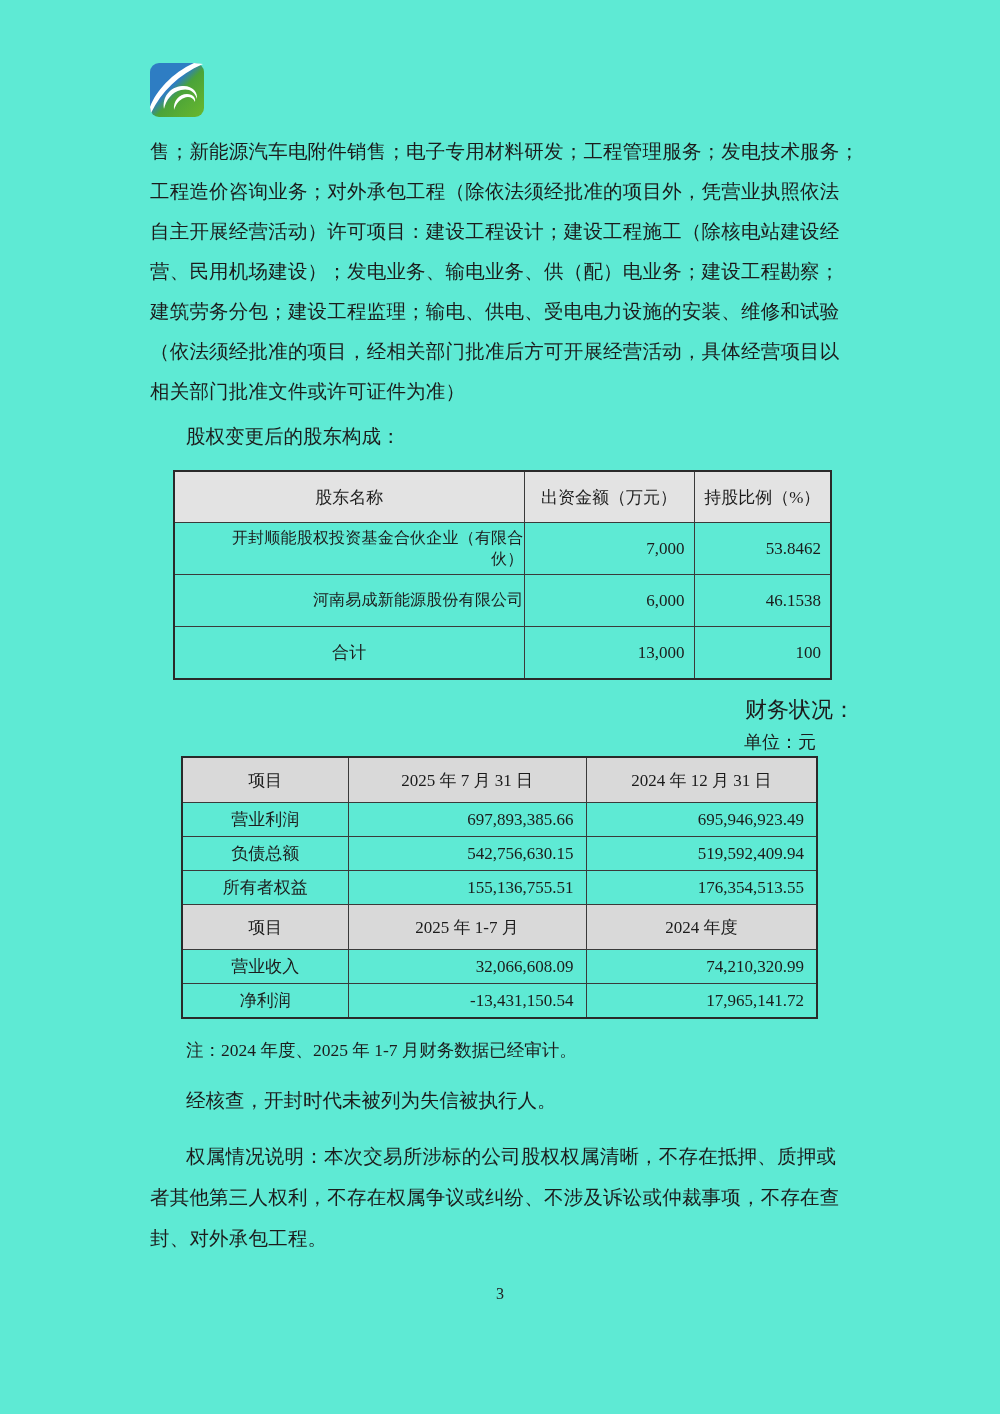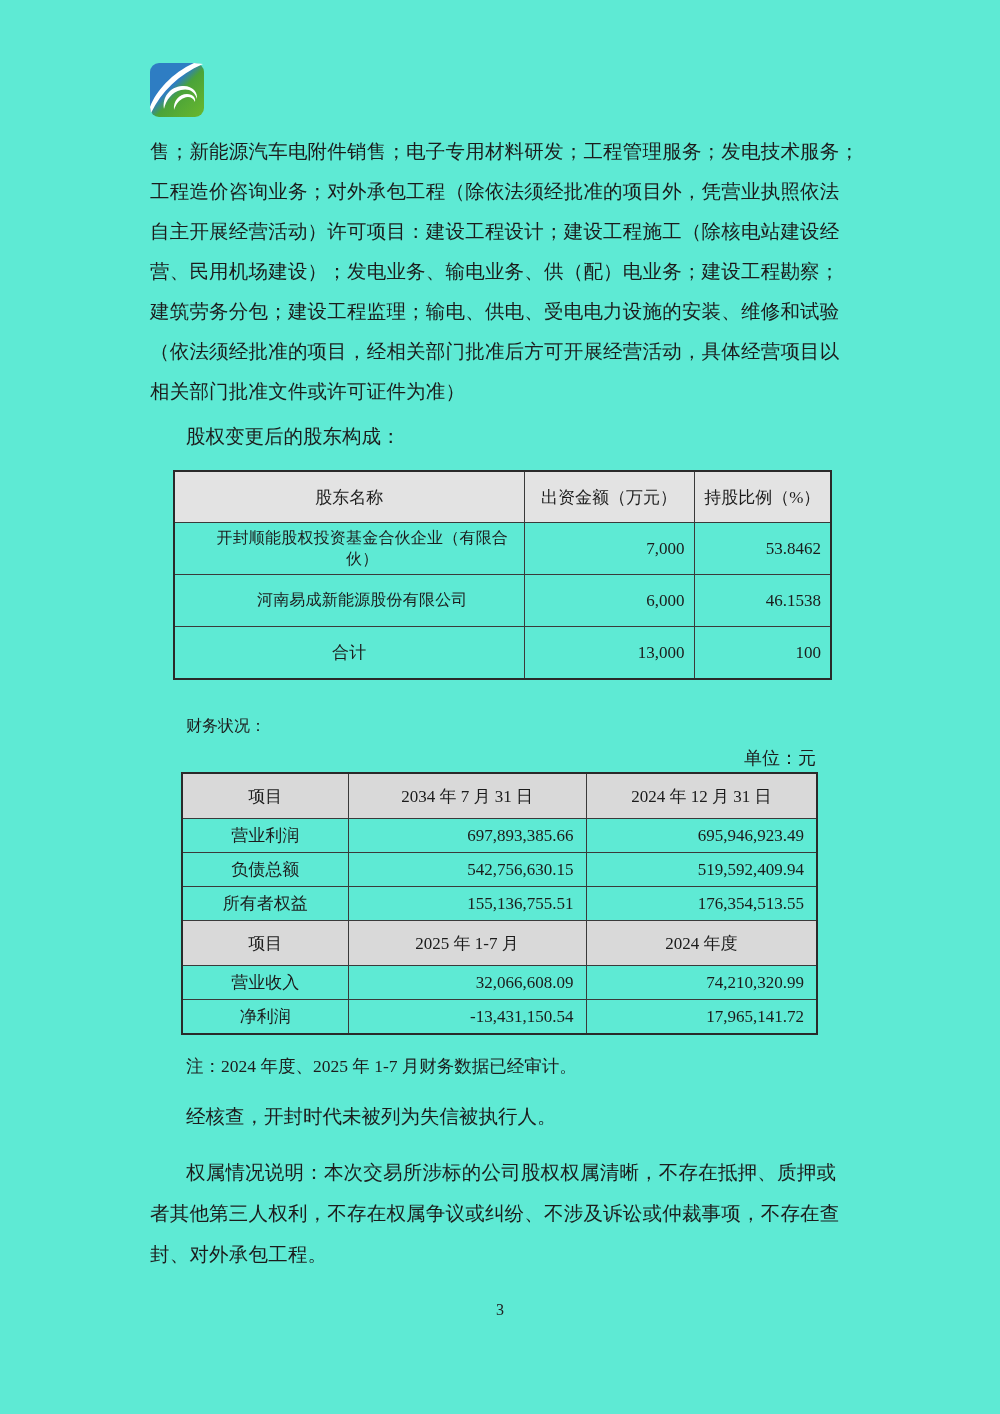--- a/index.html
+++ b/index.html
@@ -37,28 +37,29 @@
     font-size: 17px;
   }
   .table1 th, .table1 td {
     border: 1px solid #3a3a3a;
     font-weight: normal;
     vertical-align: middle;
     padding: 0;
   }
   .table1 thead th { background: #e3e3e3; height: 50px; text-align: center; }
   .table1 tbody td { height: 51px; }
-  .table1 .c-name { text-align: center; padding-left: 26px; font-size: 16px; letter-spacing: 0.2px; }
+  .table1 .c-name { text-align: right; padding-left: 26px; font-size: 16px; letter-spacing: 0.2px; }
   .table1 .c-name.center { text-align: center; padding-left: 0; font-size: 17px; }
   .table1 .c-num { text-align: right; padding-right: 9px; }
   .h-financial {
-    margin-top: 28px;
-    font-size: 16px;
+    margin-top: 12px;
+    font-size: 22px;
     line-height: 36px;
     padding-left: 36px;
+    text-align: right;
   }
   .unit {
     width: 666px;
     line-height: 28px;
     font-size: 18px;
     text-align: right;
   }
   .table2 {
     margin-left: 31px;
     width: 635px;
@@ -169,21 +170,21 @@
 
   <table class="table2">
     <colgroup>
         <col style="width:166px">
         <col style="width:238px">
         <col style="width:231px">
       </colgroup>
     <tbody>
       <tr class="hrow">
         <th>项目</th>
-        <th>2034 年 7 月 31 日</th>
+        <th>2025 年 7 月 31 日</th>
         <th>2024 年 12 月 31 日</th>
       </tr>
       <tr class="drow">
         <td class="c-label">营业利润</td>
         <td class="c-val">697,893,385.66</td>
         <td class="c-val">695,946,923.49</td>
       </tr>
       <tr class="drow">
         <td class="c-label">负债总额</td>
         <td class="c-val">542,756,630.15</td>

